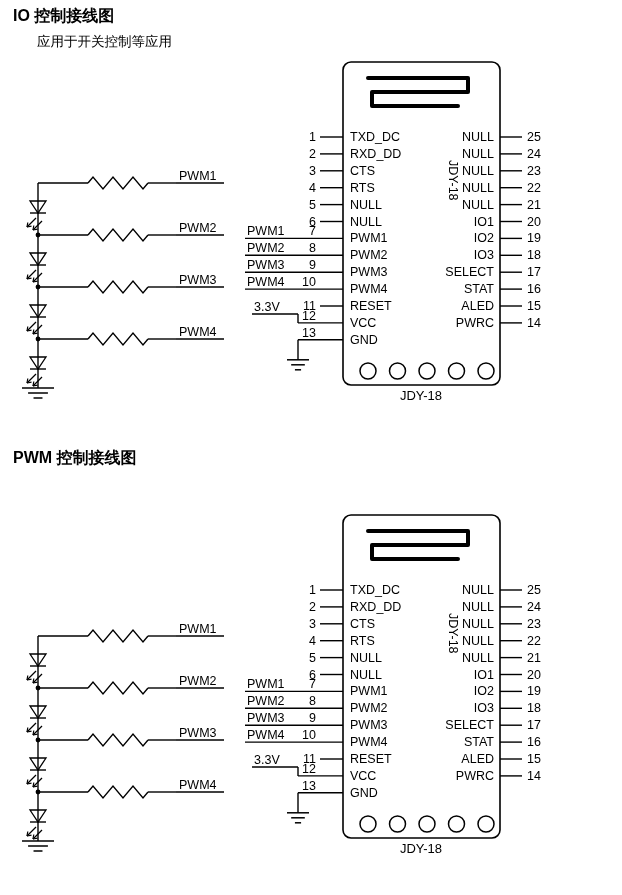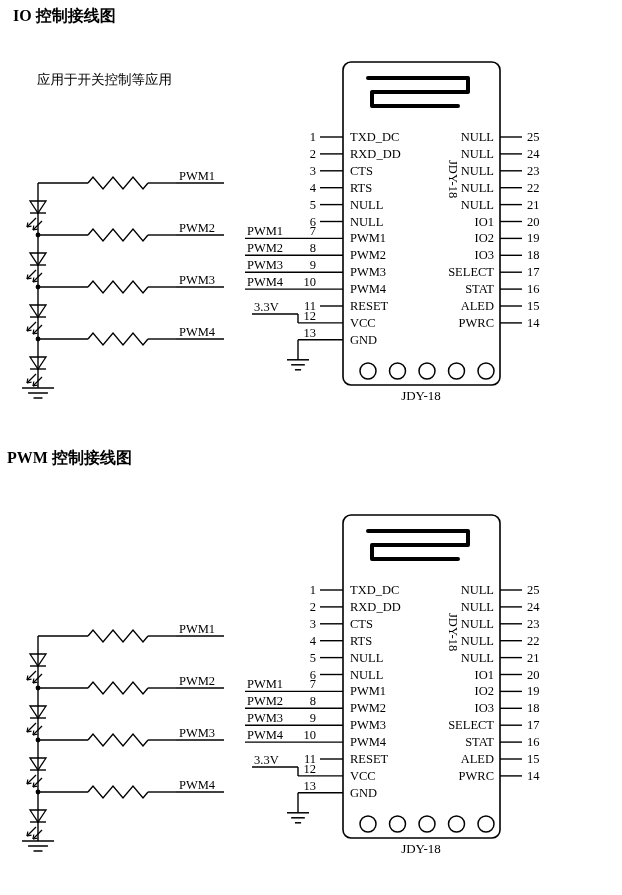--- a/index.html
+++ b/index.html
@@ -1,22 +1,22 @@
 <!DOCTYPE html>
 <html><head>
 <meta charset="utf-8">
 <style>
   html,body{margin:0;padding:0;background:#fff;}
   .page{position:relative;width:622px;height:895px;background:#ffffff;color:#000;
-        font-family:Liberation Serif, serif;overflow:hidden;}
+        font-family:Liberation Sans, sans-serif;overflow:hidden;}
   .title{position:absolute;font-weight:bold;font-size:16px;white-space:nowrap;}
   .t1{left:13px;top:6px;}
-  .t2{left:7px;top:448px;text-align:right;}
+  .t2{left:13px;top:448px;text-align:right;}
   .subtitle{position:absolute;font-size:13.5px;white-space:nowrap;}
-  .s1{left:37px;top:33px;margin-top:38px;}
+  .s1{left:37px;top:33px;}
   .s2{left:37px;top:477px;}
   svg.canvas{position:absolute;left:0;top:0;}
 </style>
 </head>
 <body>
 
 <div class="page">
   <div class="title t1">IO 控制接线图</div>
   <div class="subtitle s1">应用于开关控制等应用</div>
   <div class="title t2">PWM 控制接线图</div>

